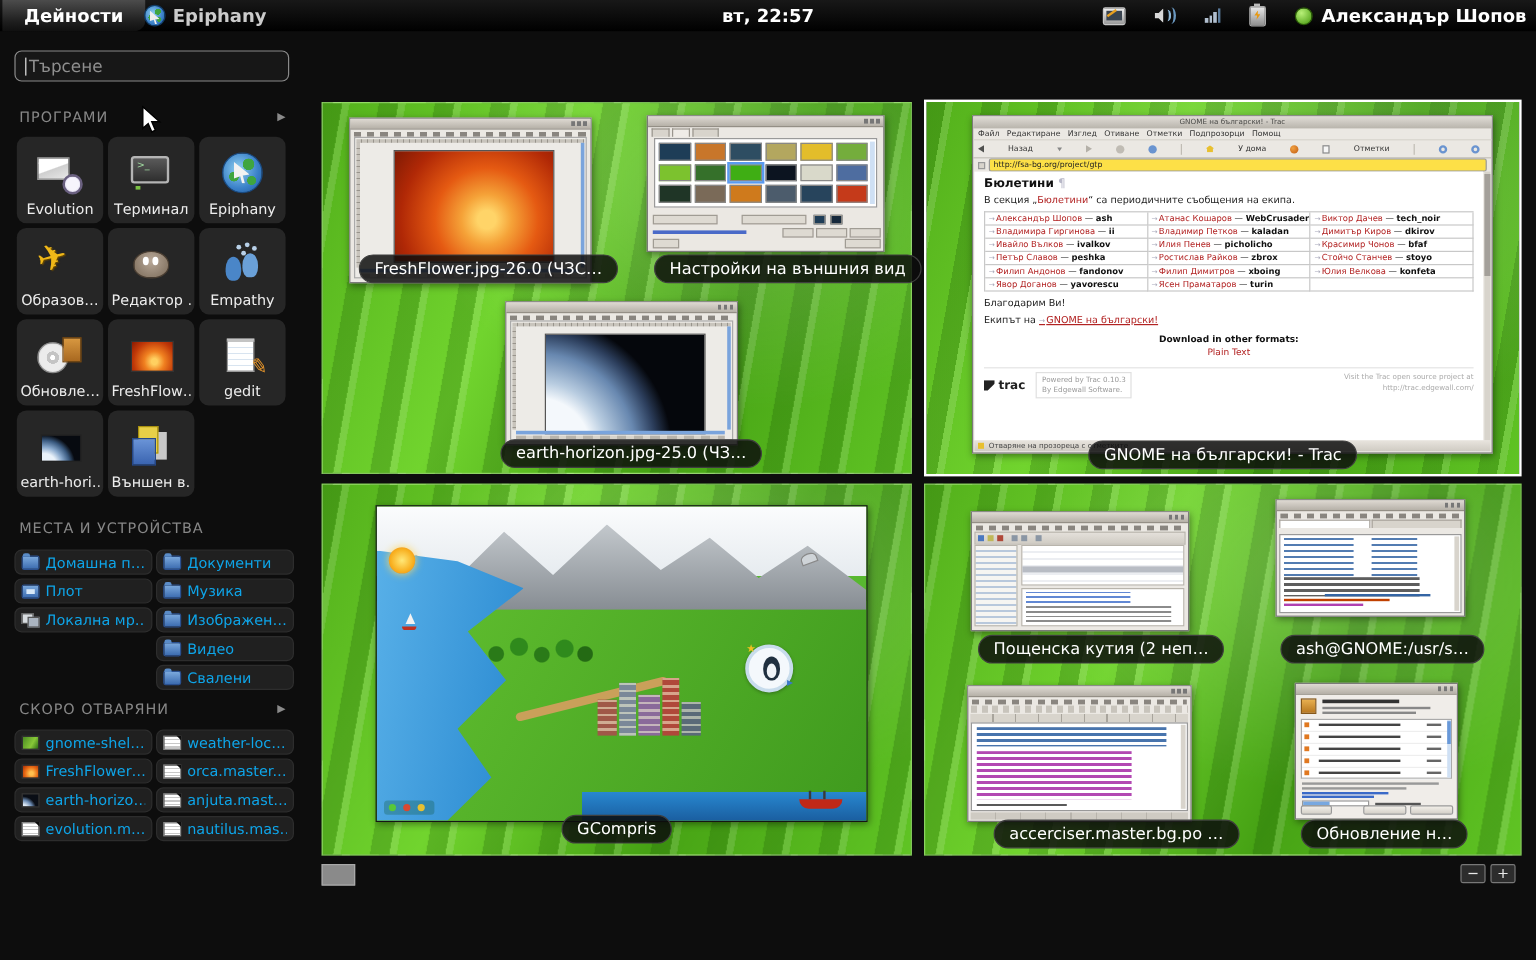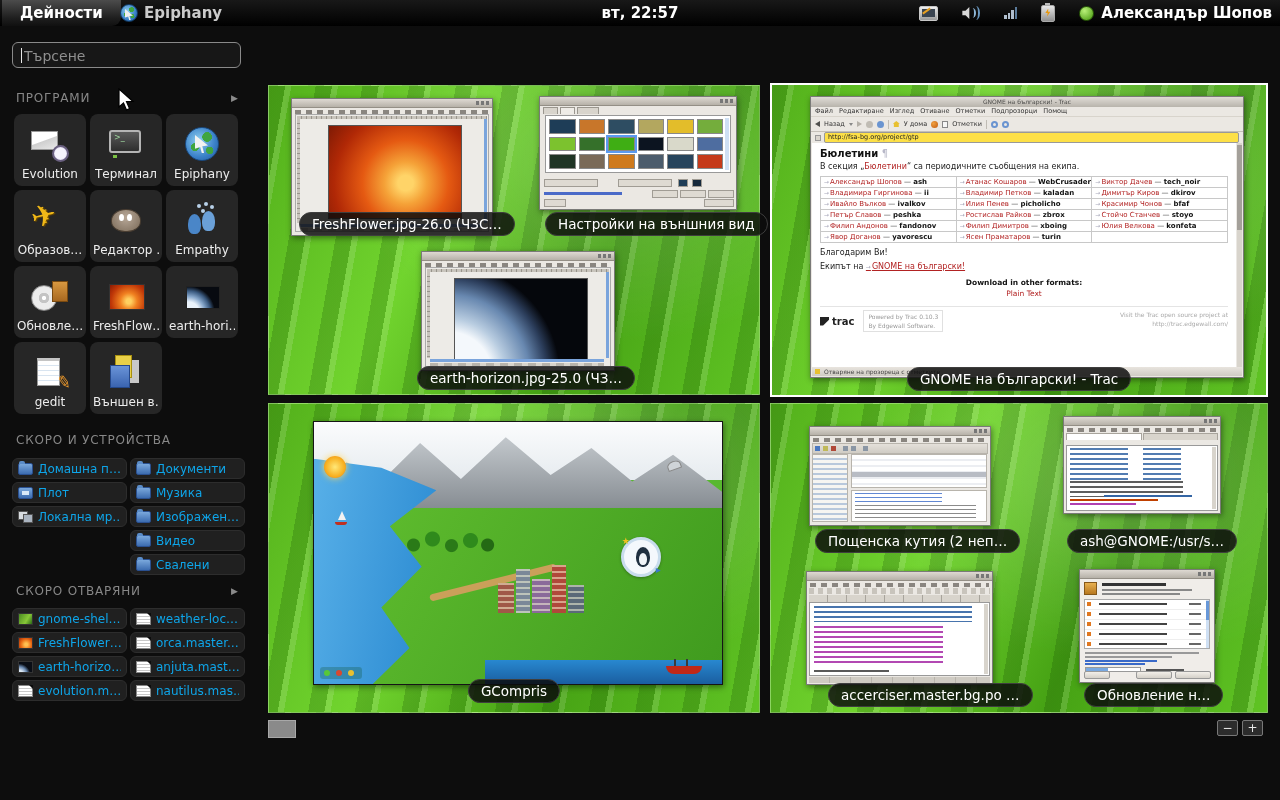--- a/index.html
+++ b/index.html
@@ -173,21 +173,21 @@
   .thumb{border:1px solid #888;box-sizing:border-box;}
   .thumb.i-sel{outline:2px solid #5a9af0;}
   .thumb-scroll{position:absolute;right:1px;top:2px;bottom:2px;width:4px;background:#cfe0f4;}
   .apc{position:absolute;background:#dedad2;border:1px solid #a09c94;box-sizing:border-box;}
   
   .browser{left:38px;top:11px;width:432px;height:280px;}
   .b-title{height:10px;background:linear-gradient(#e0dcd6,#b8b4ac);font-size:6px;color:#4a4a48;
     text-align:center;line-height:10px;overflow:hidden;}
   .b-menubar{height:9px;font-size:6.5px;color:#333;padding-left:4px;word-spacing:4px;line-height:9px;white-space:nowrap;overflow:hidden;}
   .b-toolbar{height:14px;border-top:1px solid #d8d4cc;border-bottom:1px solid #c4c0b8;display:flex;align-items:center;
-    gap:4px;padding:0 4px;font-size:6.5px;color:#333;}
+    gap:20px;padding:0 4px;font-size:6.5px;color:#333;}
   .tb-back-arrow{width:0;height:0;border-top:3px solid transparent;border-bottom:3px solid transparent;border-right:5px solid #50504e;}
   .tb-drop{width:0;height:0;border-left:2.5px solid transparent;border-right:2.5px solid transparent;border-top:3px solid #888;}
   .tb-fwd-arrow{width:0;height:0;border-top:3px solid transparent;border-bottom:3px solid transparent;border-left:5px solid #b4b0a8;}
   .tb-stop{width:7px;height:7px;border-radius:50%;background:#c0bcb4;}
   .tb-reload{width:7px;height:7px;border-radius:50%;background:#6a94d0;}
   .tb-sep{width:1px;height:9px;background:#c0bcb4;}
   .tb-home-ico{width:7px;height:6px;background:#e8c030;clip-path:polygon(50% 0,100% 45%,85% 45%,85% 100%,15% 100%,15% 45%,0 45%);}
   .tb-globe{width:7px;height:7px;border-radius:50%;background:radial-gradient(circle at 35% 35%,#f0a040,#c05a10);}
   .tb-bm-ico{width:6px;height:7px;background:#f6f6f6;border:1px solid #888;box-sizing:border-box;}
   .tb-zoom{width:7px;height:7px;border-radius:50%;border:2px solid #6a94d0;box-sizing:border-box;}
@@ -431,36 +431,36 @@
       <span class="app-icon i-updates"></span>
       <span class="app-label">Обновле…</span>
     </div>
 
     <div class="app-tile">
       <span class="app-icon i-flower"></span>
       <span class="app-label">FreshFlow…</span>
     </div>
 
     <div class="app-tile">
+      <span class="app-icon i-gedit"></span>
+      <span class="app-label">gedit</span>
+    </div>
+
+    <div class="app-tile">
       <span class="app-icon i-earth"></span>
       <span class="app-label">earth-hori…</span>
     </div>
 
     <div class="app-tile">
-      <span class="app-icon i-gedit"></span>
-      <span class="app-label">gedit</span>
-    </div>
-
-    <div class="app-tile">
       <span class="app-icon i-appearance"></span>
       <span class="app-label">Външен в…</span>
     </div>
   </div>
 
-<div class="section-h" style="left:16px;top:433px;">СКОРО И УСТРОЙСТВА</div>
+<div class="section-h" style="left:16px;top:433px;">МЕСТА И УСТРОЙСТВА</div>
 
 <div class="col-list" style="left:12px;top:458px;">
 
     <div class="side-item">
       <span class="pl-icon i-home"></span>
       <span class="lbl">Домашна п…</span>
     </div>
 
     <div class="side-item">
       <span class="pl-icon i-desktop"></span>

